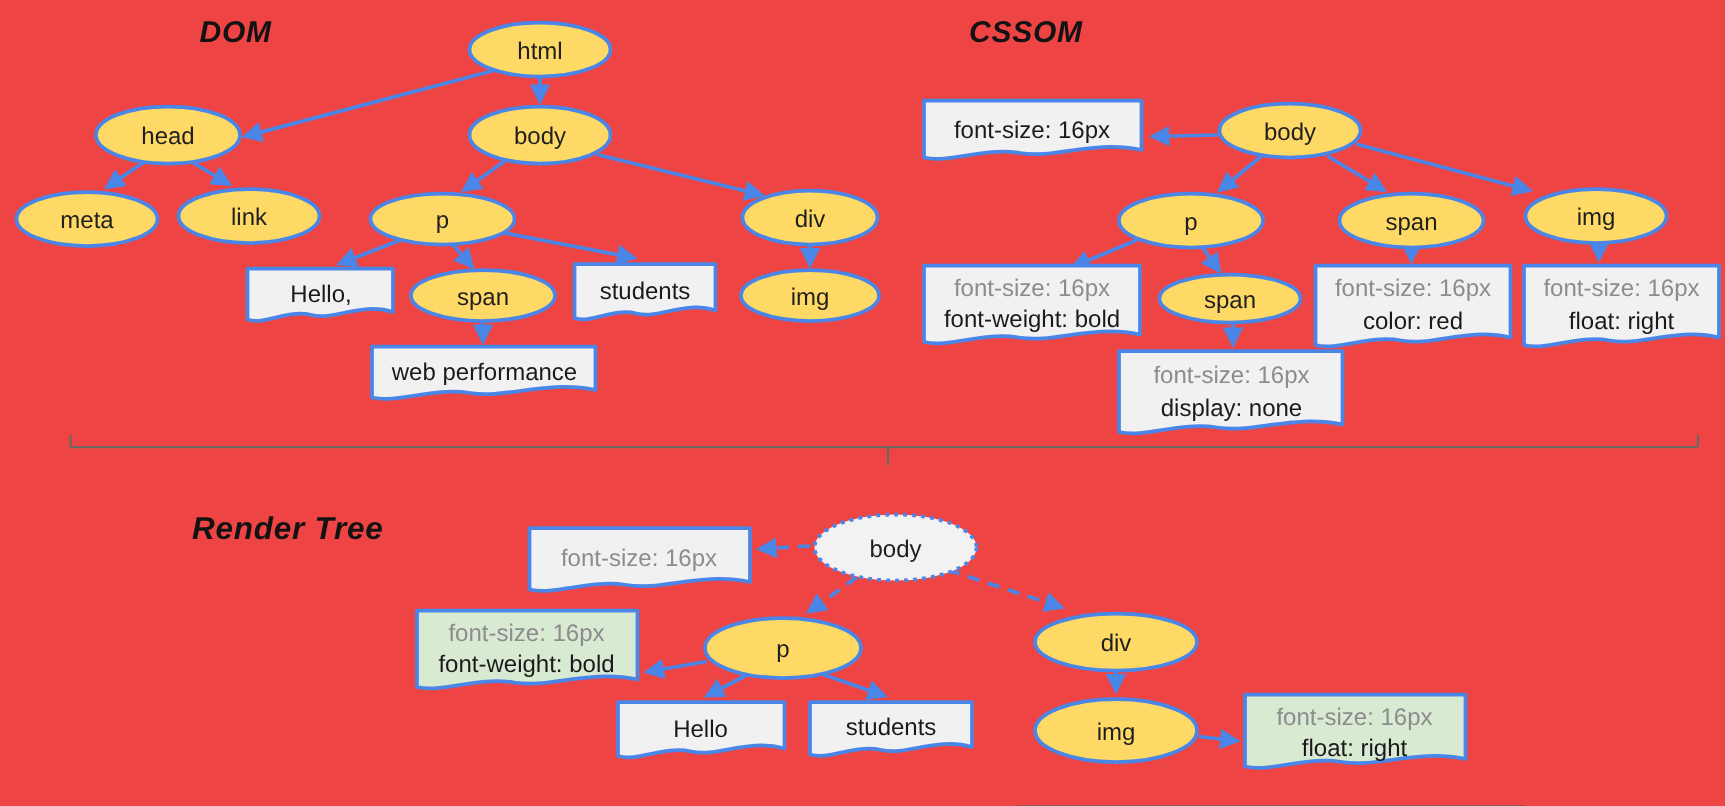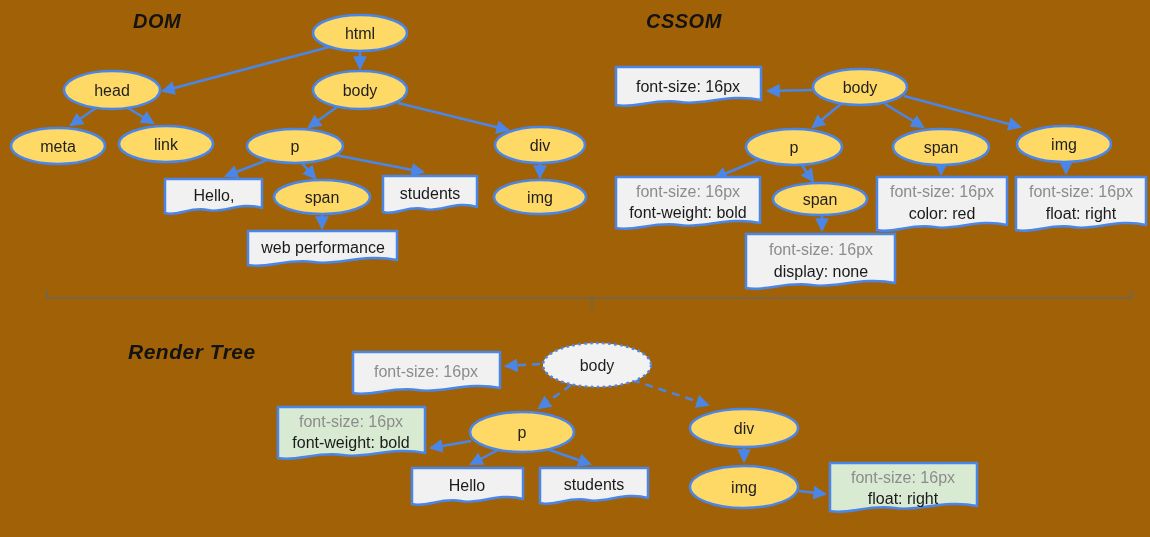--- a/index.html
+++ b/index.html
@@ -1,20 +1,20 @@
 <!DOCTYPE html>
 <html><head>
 <meta charset="utf-8">
 <style>
   html, body { margin: 0; padding: 0; background: #4D6367; }
   .stage {
     position: relative;
     width: 1150px;
     height: 537px;
-    background: #a16207;
+    background: #ef4444;
     overflow: hidden;
     font-family: "Liberation Sans", "DejaVu Sans", sans-serif;
   }
   svg text {
     font-family: "Liberation Sans", "DejaVu Sans", sans-serif;
   }
   .title {
     font-size: 20px;
     font-weight: bold;
     font-style: italic;

